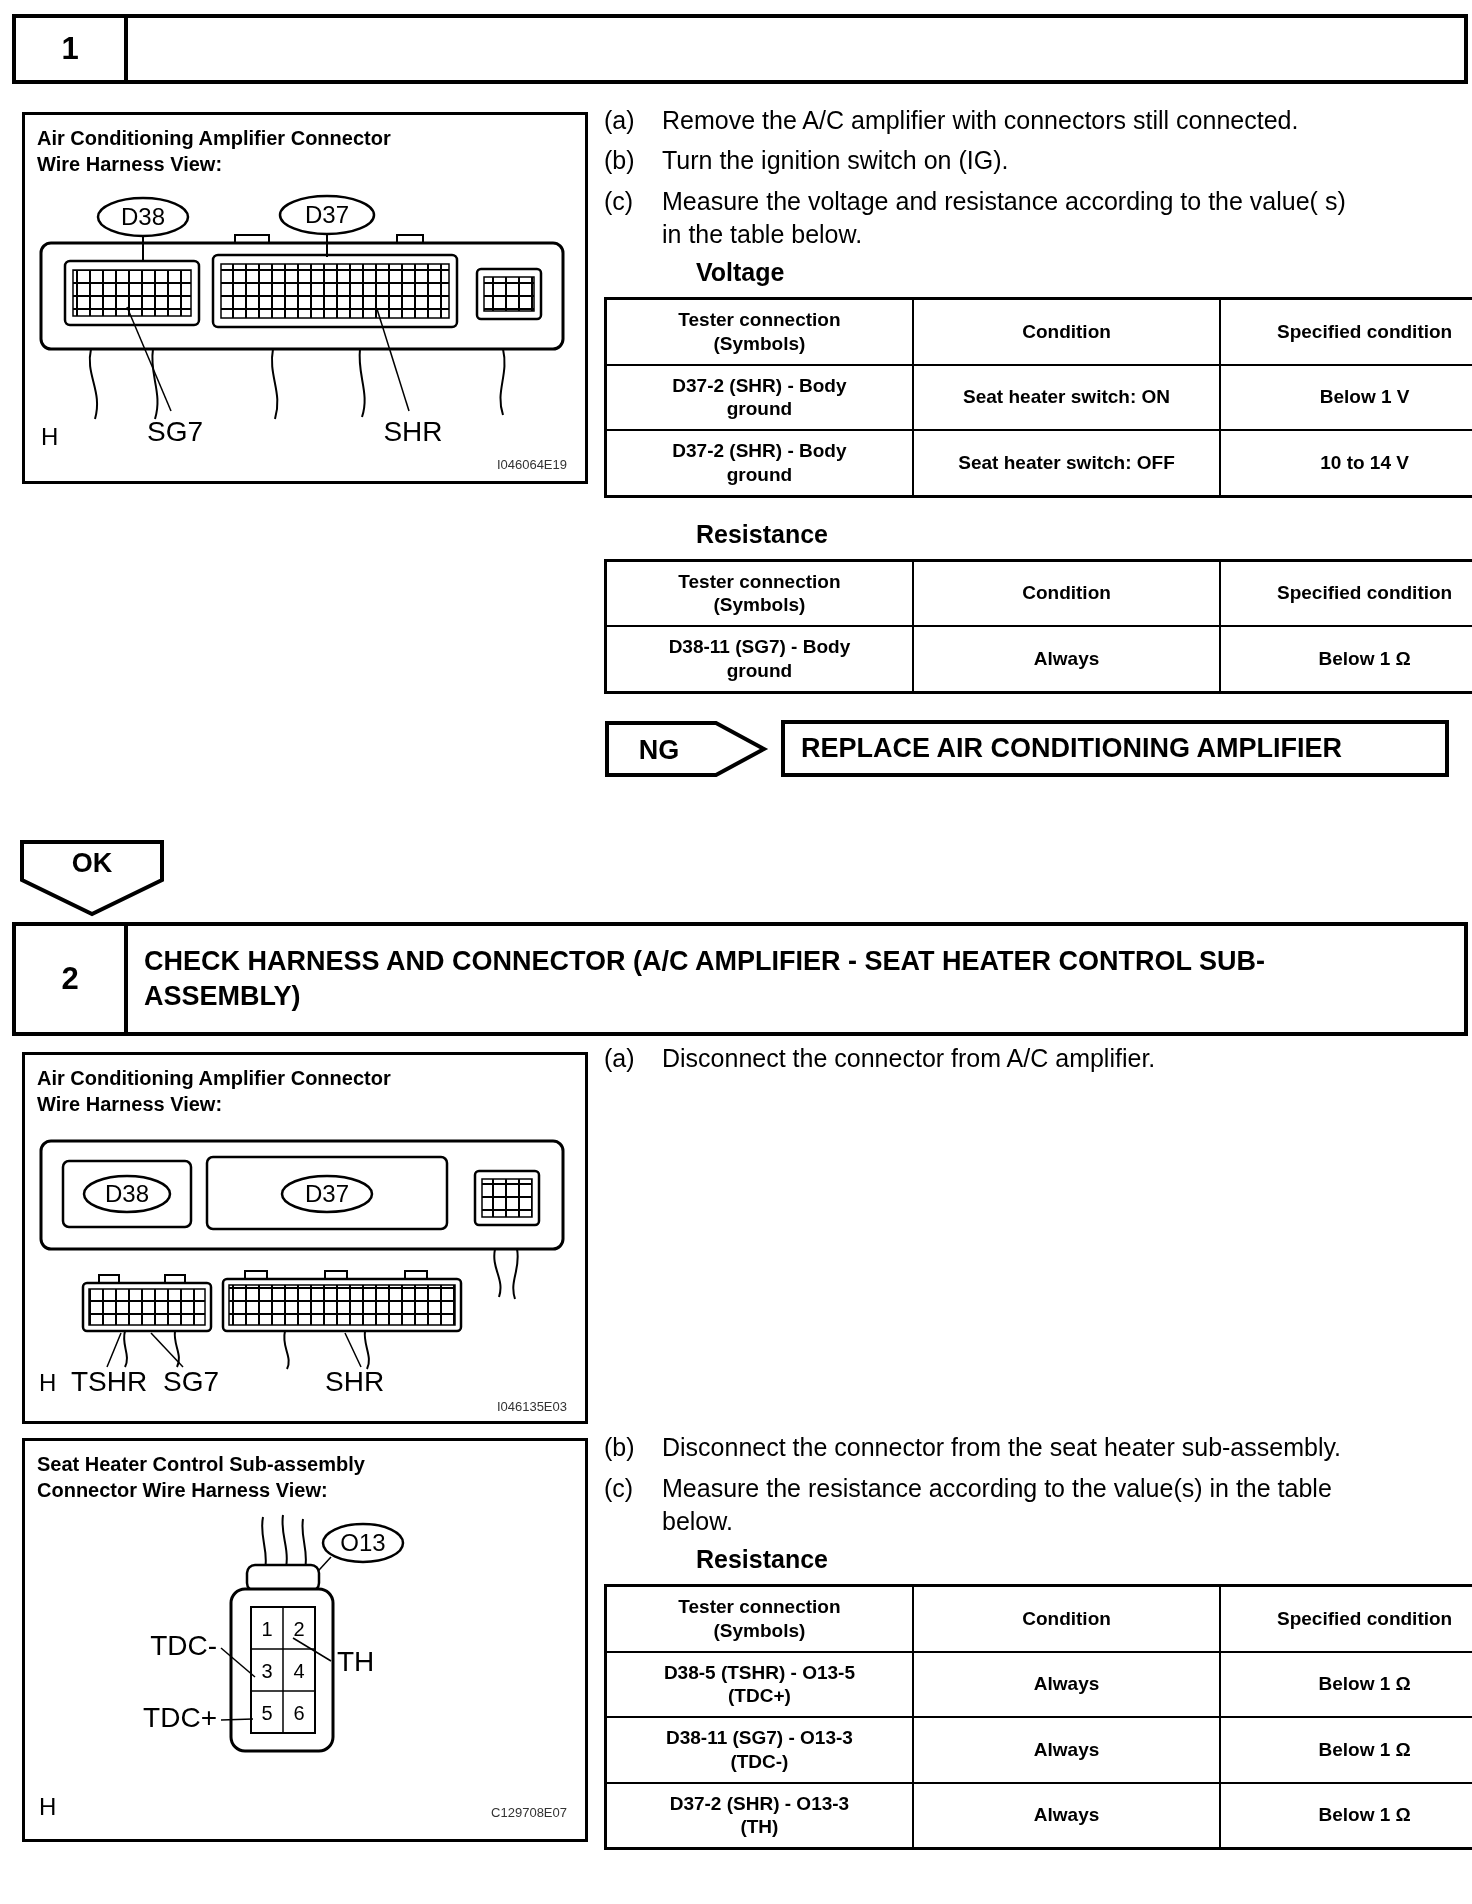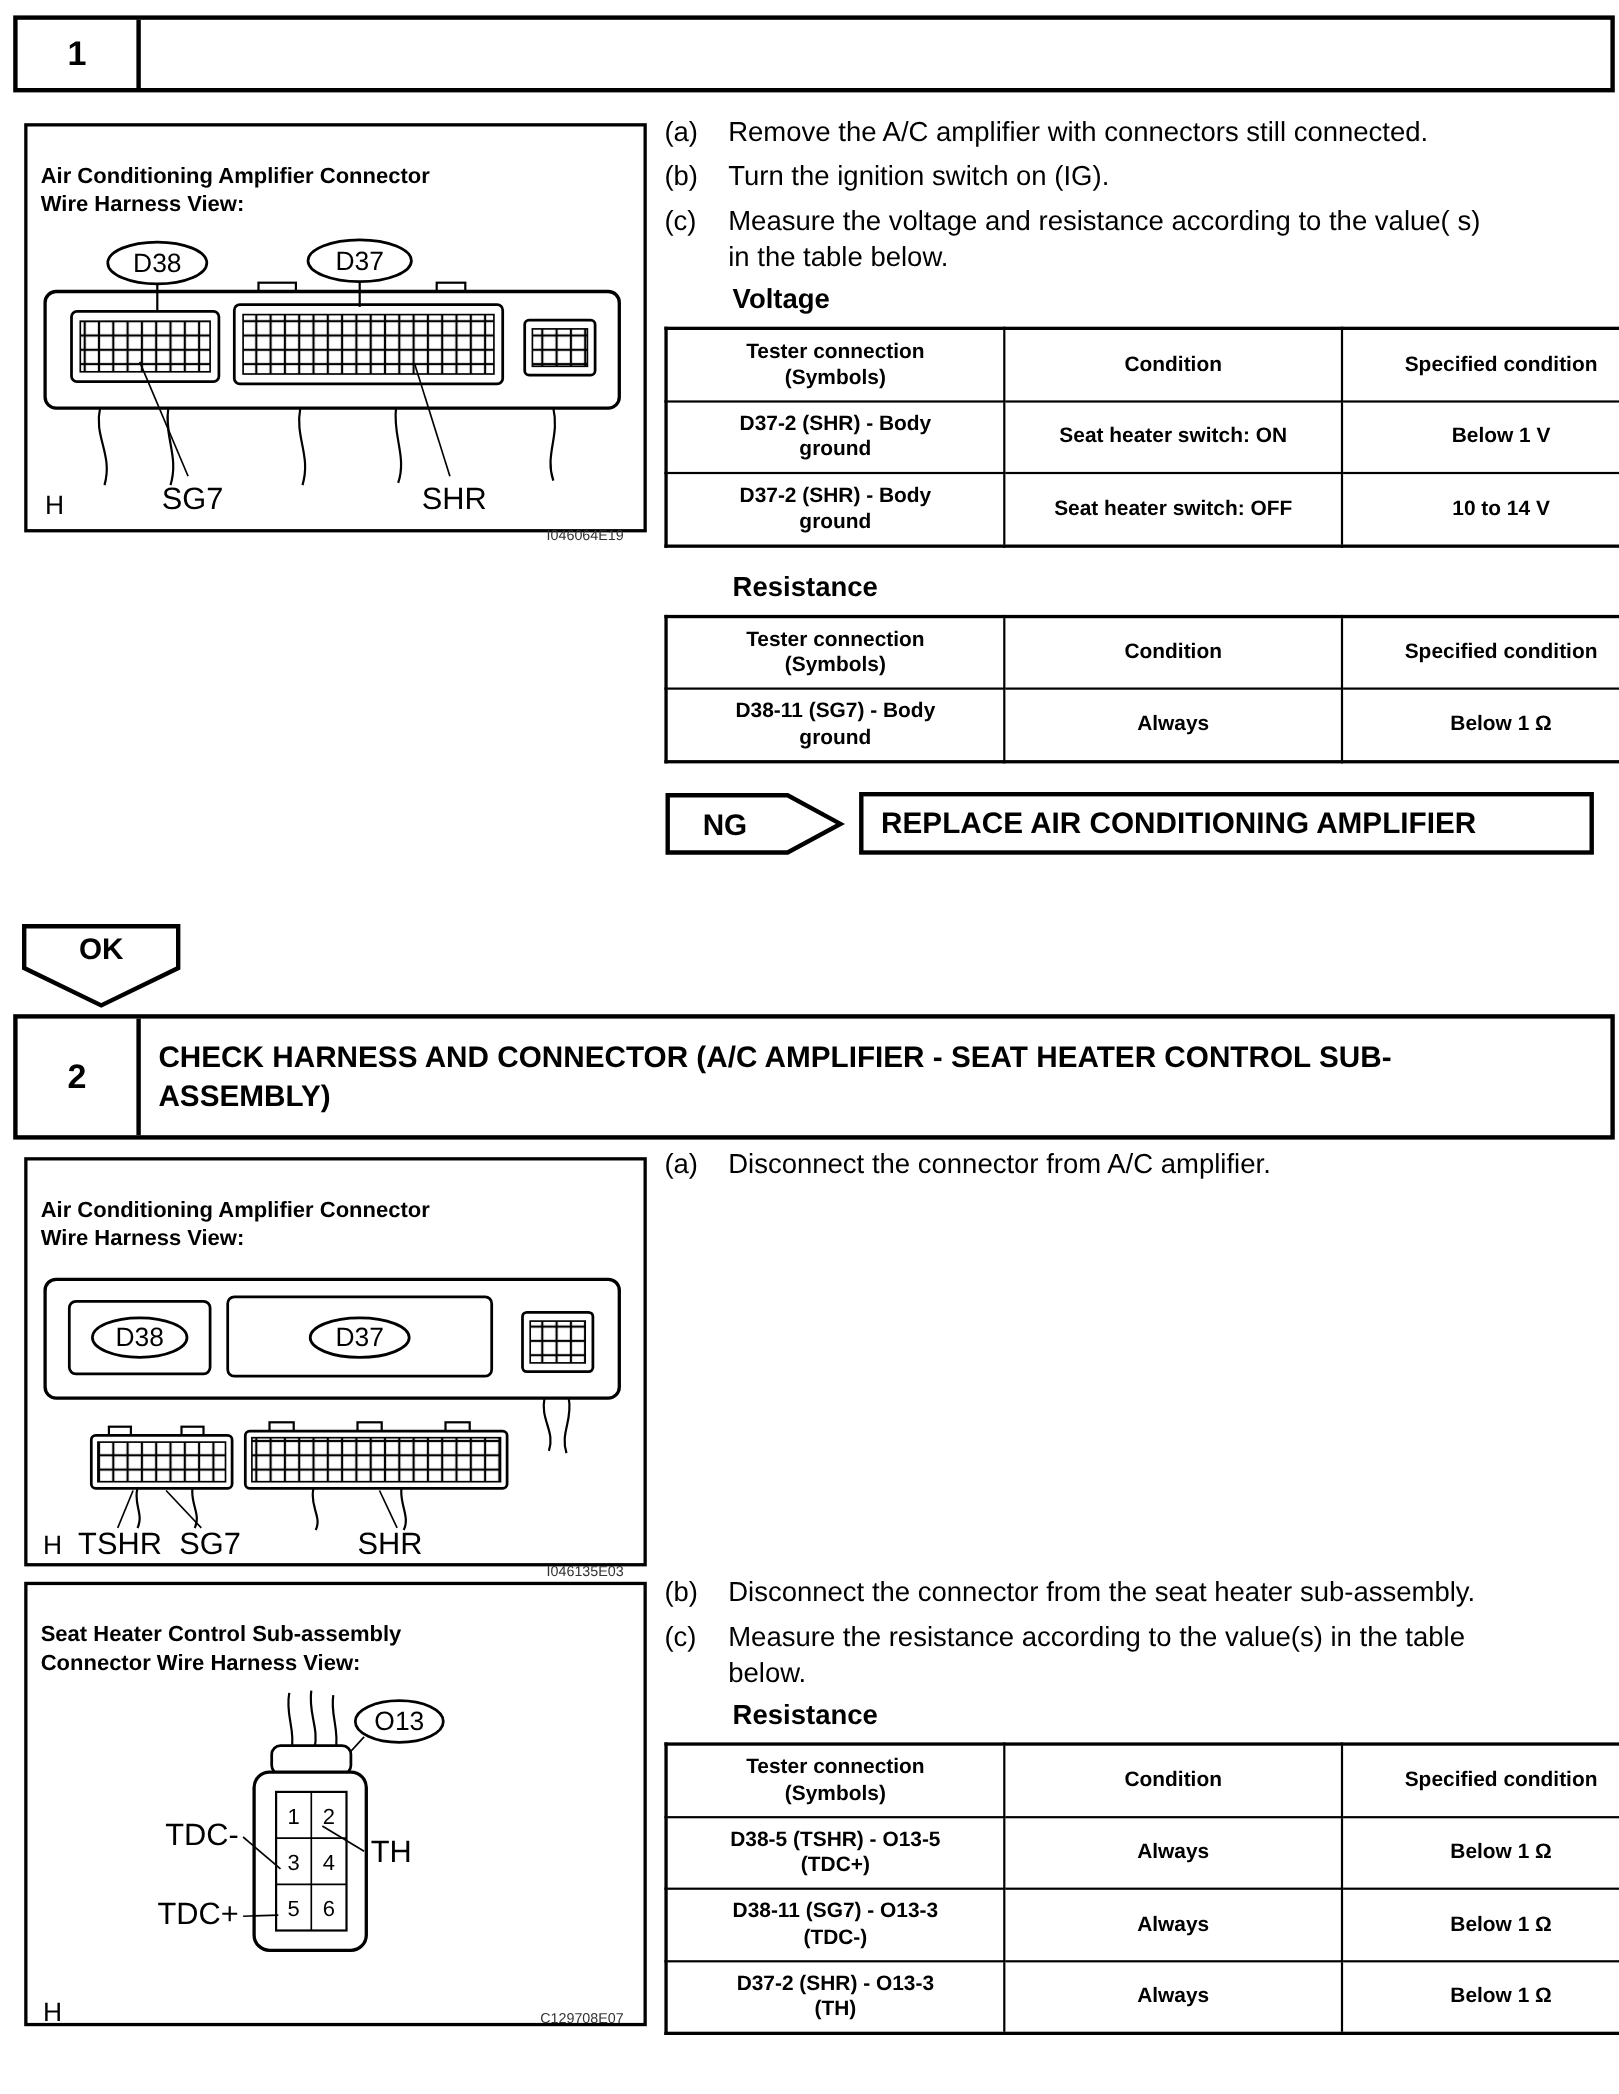--- a/index.html
+++ b/index.html
@@ -7,29 +7,29 @@
         font-family:"Liberation Sans",sans-serif;overflow:hidden;}
 
   .step-header{position:absolute;left:12px;width:1448px;border:4px solid #000;display:flex;background:#fff;}
   .step-num{width:108px;flex:none;border-right:4px solid #000;display:flex;align-items:center;justify-content:center;
             font-weight:bold;font-size:31px;}
   .step-title{flex:1;display:flex;align-items:center;font-weight:bold;font-size:27px;line-height:1.3;
               padding:6px 16px;}
   .step-title .ttl{max-width:1210px;}
 
   .fig-box{position:absolute;border:3px solid #000;background:#fff;}
-  .fig-title{font-weight:bold;font-size:20px;line-height:1.3;padding:10px 0 0 12px;white-space:pre-line;margin-top:22px;}
+  .fig-title{font-weight:bold;font-size:20px;line-height:1.3;padding:10px 0 0 12px;white-space:pre-line;}
   .fig-svg{display:block;width:556px;margin-top:2px;}
 
   .col{position:absolute;}
   .instr-row{display:flex;font-size:25px;line-height:1.33;margin-bottom:7px;}
   .instr-label{width:58px;flex:none;}
   .instr-text{width:700px;}
 
-  .sec-label{font-weight:bold;font-size:25px;margin:6px 0 10px 62px;}
+  .sec-label{font-weight:bold;font-size:25px;margin:6px 0 10px 92px;}
   .sec-label.gap{margin-top:22px;}
 
   table.spec{border-collapse:collapse;width:907px;border:3px solid #000;table-layout:fixed;}
   table.spec th,table.spec td{border:2.5px solid #000;font-weight:bold;font-size:19px;text-align:center;
       vertical-align:middle;padding:8px 8px;white-space:pre-line;line-height:1.25;}
 
   .ng-row{display:flex;align-items:center;margin-top:26px;}
   .action-box{flex:1;border:4px solid #000;font-weight:bold;font-size:27px;padding:9px 16px;margin-left:12px;
       display:flex;align-items:center;background:#fff;}
 

